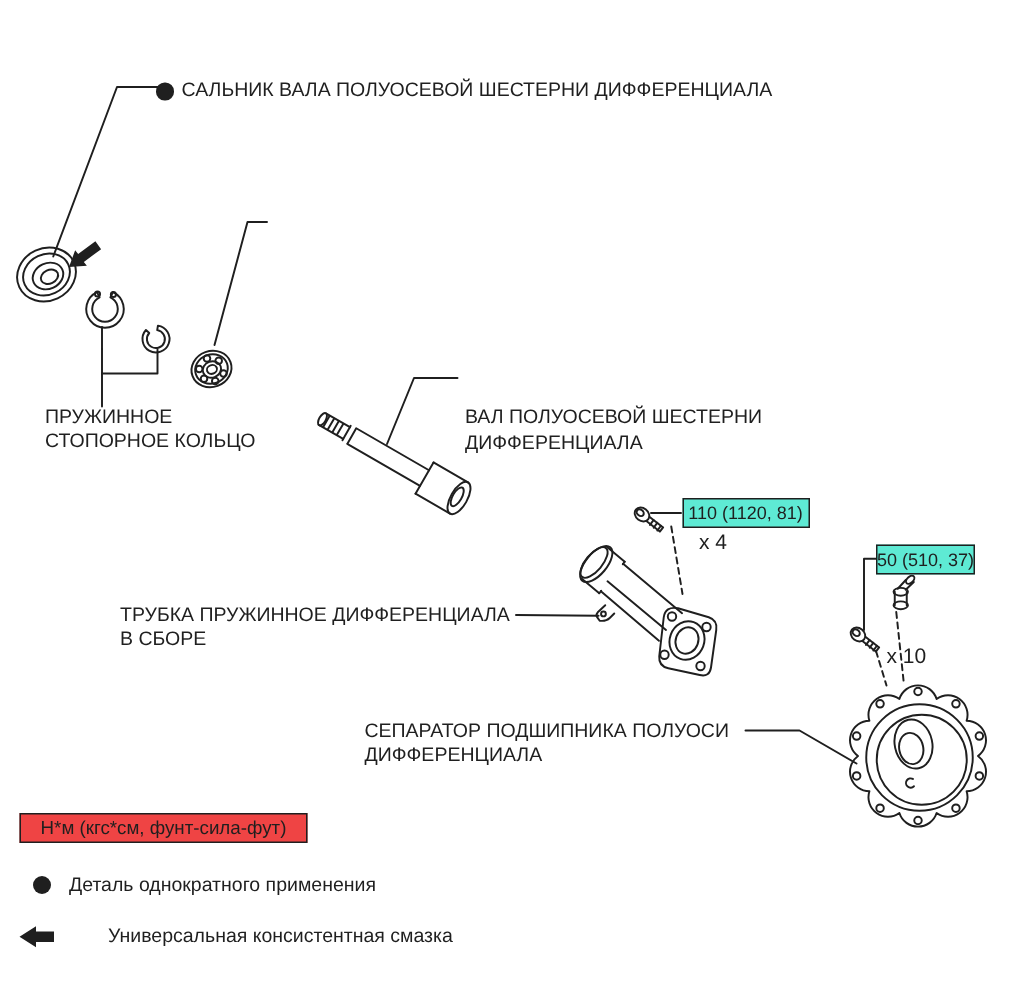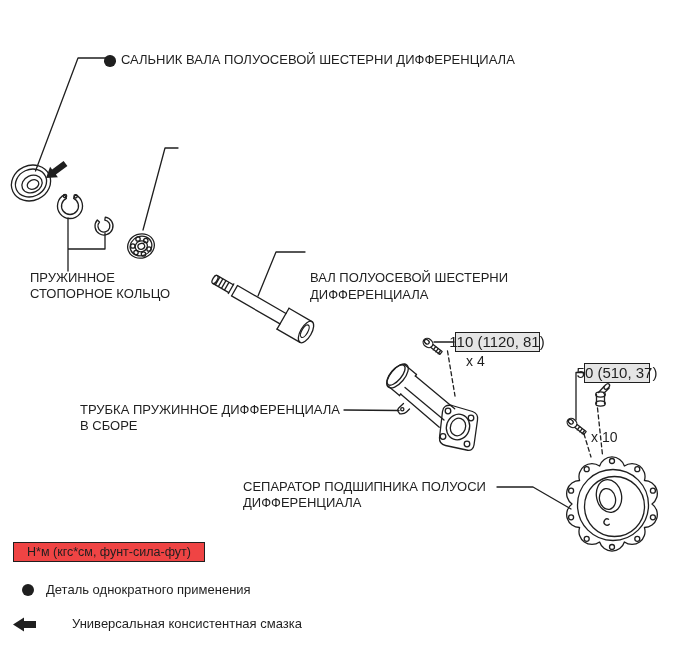--- a/index.html
+++ b/index.html
@@ -1,22 +1,22 @@
 <!DOCTYPE html>
 <html><head>
 <meta charset="utf-8">
 <style>
   html,body{margin:0;padding:0;background:#ffffff;}
   #page{position:relative;width:690px;height:660px;background:#ffffff;overflow:hidden;
         font-family:"Liberation Sans",sans-serif;color:#1f1f1f;}
   svg.art{position:absolute;left:0;top:0;}
   .lbl{position:absolute;font-size:13px;line-height:16.5px;white-space:nowrap;}
   .dot{position:absolute;width:11.5px;height:11.5px;border-radius:50%;background:#1f1f1f;}
-  .tqbox{position:absolute;border:1.6px solid #1f1f1f;background:#e5e5e5;display:flex;
-         align-items:center;justify-content:center;font-size:15px;white-space:nowrap;}
+  .tqbox{position:absolute;border:1.6px solid #1f1f1f;background:#5eead4;display:flex;
+         align-items:center;justify-content:center;font-size:12px;white-space:nowrap;}
   .qty{position:absolute;font-size:14px;white-space:nowrap;margin-left:44px;}
   .legend-box{position:absolute;border:1.6px solid #1f1f1f;display:flex;align-items:center;
               justify-content:center;font-size:12.5px;white-space:nowrap;background:#ef4444;}
   .legend-text{position:absolute;font-size:13px;white-space:nowrap;}
 </style>
 </head>
 <body>
 
 <div id="page">
 

